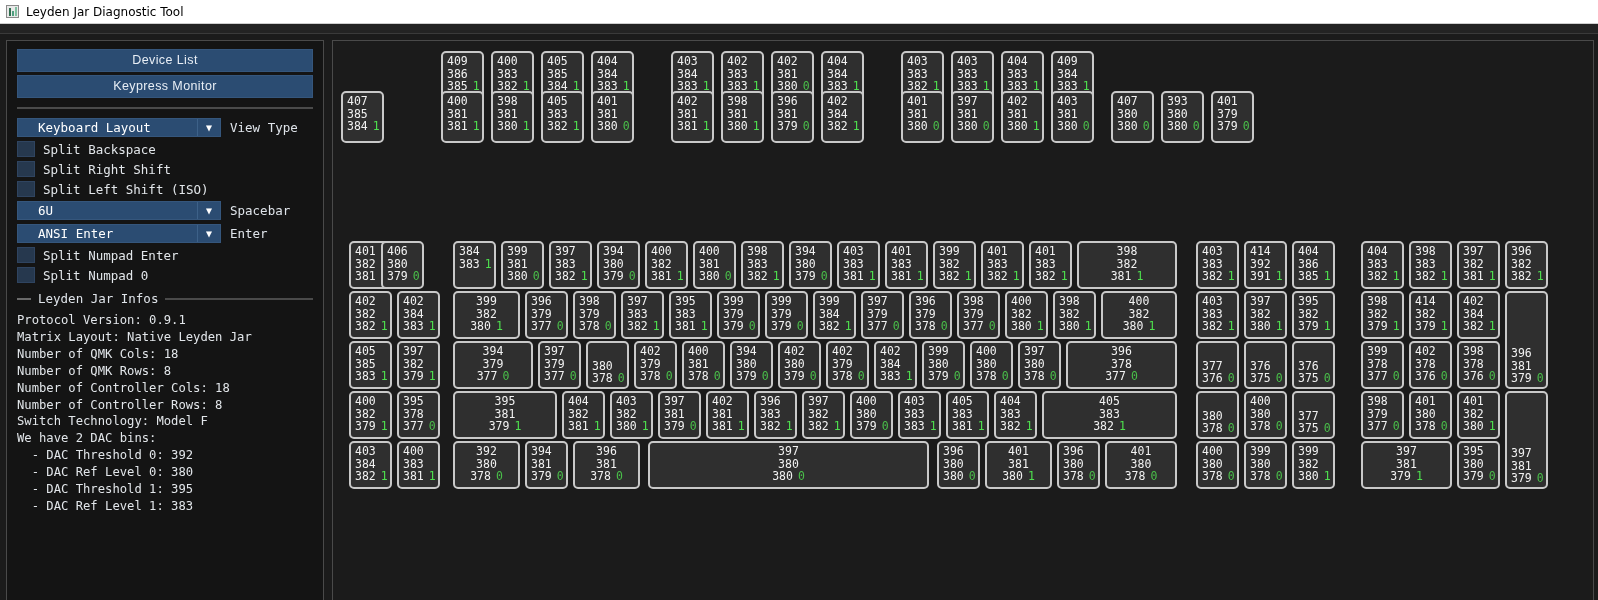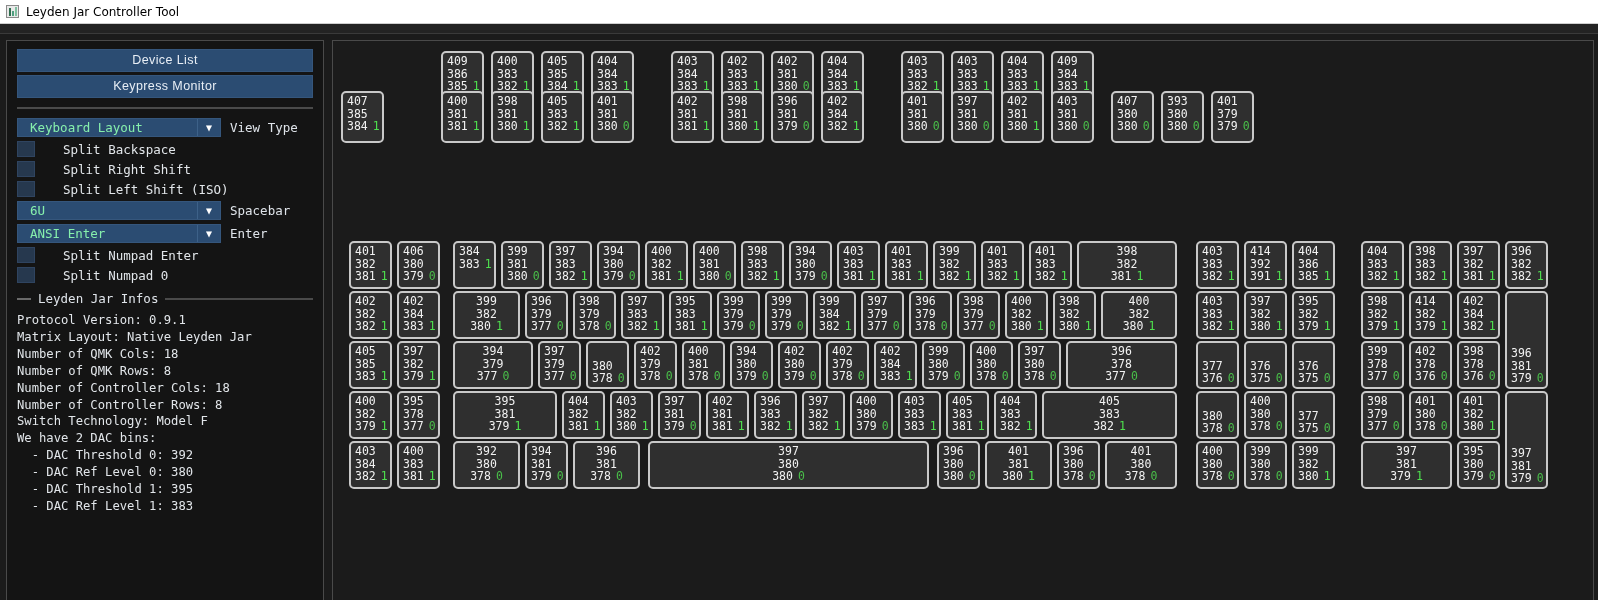--- a/index.html
+++ b/index.html
@@ -40,32 +40,32 @@
     border:1px solid #35567c;
     text-align:center;font-size:12.5px;letter-spacing:.4px;
     padding:3px 0 4px;margin-bottom:3px;cursor:pointer;
   }
   .hr{height:2px;background:#4a4a4a;margin:9px 0 9px;}
   .row{display:flex;align-items:center;gap:9px;margin:4px 0;}
   .combo{
     display:flex;align-items:center;background:#2b4c72;border:1px solid #35567c;
     width:204px;height:19px;box-sizing:border-box;cursor:pointer;flex:0 0 204px;
   }
-  .combo .val{flex:1;color:#86efac;font-size:12.5px;padding-left:12px;white-space:nowrap;overflow:hidden;}
+  .combo .val{flex:1;color:#ffffff;font-size:12.5px;padding-left:20px;white-space:nowrap;overflow:hidden;}
   .combo .arrow{
     width:22px;height:17px;background:#2b4c72;display:flex;
     align-items:center;justify-content:center;color:#fff;font-size:10px;
     border-left:1px solid #3d6punk;border-left:1px solid #3d6188;
   }
   .combo-label{color:#dfe4ea;font-size:12.5px;}
   .grp{display:flex;align-items:center;gap:7px;margin:8px 0 6px;}
   .grp .dash{width:14px;height:2px;background:#6a6a6a;}
   .grp .t{color:#dfe4ea;font-size:12.5px;white-space:nowrap;}
   .grp .line{flex:1;height:2px;background:#4a4a4a;}
-  .chk-row{display:flex;align-items:center;gap:28px;margin:4px 0;cursor:pointer;}
+  .chk-row{display:flex;align-items:center;gap:8px;margin:4px 0;cursor:pointer;}
   .chk{width:18px;height:16px;background:#26384e;border:1px solid #2f4460;box-sizing:border-box;flex:0 0 18px;}
   .chk-label{color:#e2e6ea;font-size:12.5px;}
   .info{color:#e2e6ea;font-size:12.2px;line-height:16.9px;white-space:pre;}
 
   
   #keypanel{
     flex:1;background:#1b1b1b;border:1px solid #4a4a4a;
     box-sizing:border-box;position:relative;overflow:hidden;
   }
   #keysurface{position:absolute;left:0;top:0;width:1260px;height:565px;}
@@ -84,21 +84,21 @@
 </style>
 </head>
 <body>
 
 <div id="titlebar">
   <div id="app-icon">
       <i></i>
       <i></i>
       <i></i>
     </div>
-  <span>Leyden Jar Controller Tool</span>
+  <span>Leyden Jar Diagnostic Tool</span>
 </div>
 
 <div id="winbody">
   <div id="toolstrip"></div>
 
   <div id="content">
 
     <div id="sidebar">
 
       <button class="big-btn">Device List</button>
@@ -302,21 +302,21 @@
           <div class="key" style="left: 878px; top: 50px; width: 43px; height: 52px;">
             <span class="ln">401</span>
             <span class="ln">379</span>
             <span class="ln">379<span class="g off">0</span></span>
           </div>
           <div class="key" style="left: 16px; top: 200px; width: 43px; height: 48px;">
             <span class="ln">401</span>
             <span class="ln">382</span>
             <span class="ln">381<span class="g">1</span></span>
           </div>
-          <div class="key" style="left: 64px; top: 200px; width: 43px; height: 48px;">
+          <div class="key" style="left: 48px; top: 200px; width: 43px; height: 48px;">
             <span class="ln">406</span>
             <span class="ln">380</span>
             <span class="ln">379<span class="g off">0</span></span>
           </div>
           <div class="key" style="left: 120px; top: 200px; width: 43px; height: 48px;">
             <span class="ln">384</span>
             <span class="ln">383<span class="g">1</span></span>
           </div>
           <div class="key" style="left: 168px; top: 200px; width: 43px; height: 48px;">
             <span class="ln">399</span>

